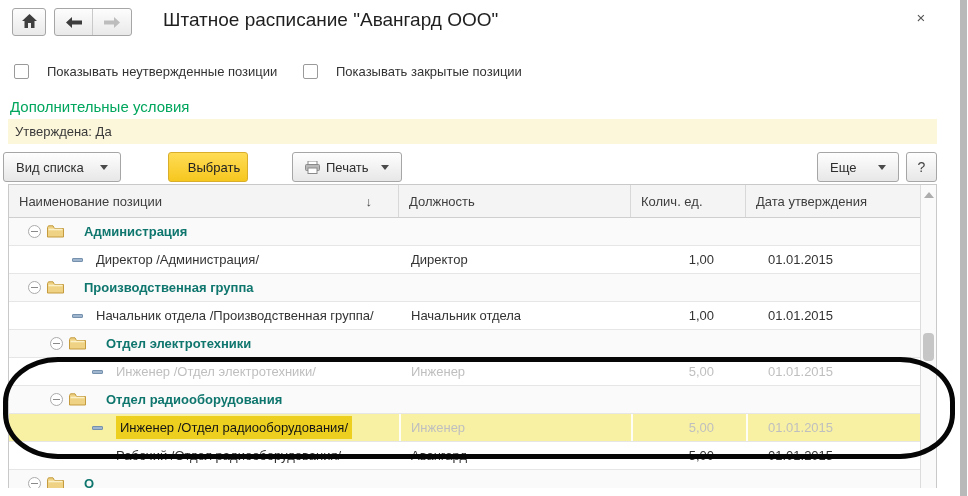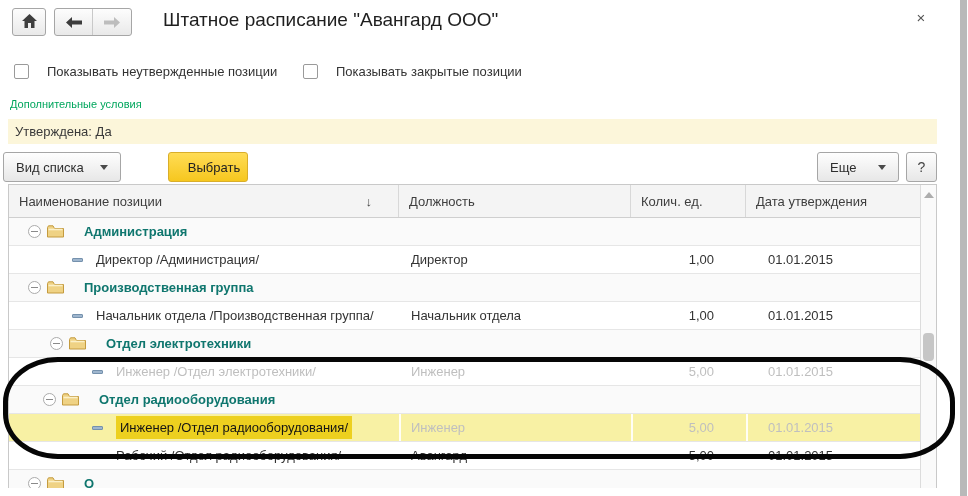--- a/index.html
+++ b/index.html
@@ -20,21 +20,21 @@
   .navhalf.first { border-right:1px solid #C9C9C9; }
   .page-title { position:absolute; left:163px; top:9px; font-size:19px; color:#1F1F1F; white-space:nowrap; }
   .win-close { position:absolute; left:912px; top:9px; width:18px; height:18px; color:#555;
     font-size:15px; text-align:center; line-height:18px; cursor:pointer; }
   
   .cbrow { position:absolute; top:64px; display:flex; gap:18px; cursor:pointer; }
   .cb1 { left:14px; } .cb2 { left:303px; }
   .cbbox { width:15px; height:15px; border:1px solid #9A9A9A; border-radius:2px; background:#fff; flex:0 0 auto; }
   .cblabel { color:#333; white-space:nowrap; }
   
-  .extra-link { position:absolute; left:10px; top:98px; color:#00A65D; font-size:11px; cursor:pointer; white-space:nowrap; }
+  .extra-link { position:absolute; left:10px; top:98px; color:#00A65D; font-size:15px; cursor:pointer; white-space:nowrap; }
   .info-bar { position:absolute; left:8px; top:119px; width:929px; height:25px; background:#FCF6DA;
     line-height:25px; padding-left:7px; color:#3A3A3A; }
   
   .cmdbtn {
     position:absolute; top:152px; height:30px; border:1px solid #A6A6A6; border-radius:3px;
     background:linear-gradient(#FEFEFE,#E7E7E7); display:flex; align-items:center; cursor:pointer;
     padding:0 12px; color:#2E2E2E;
   }
   .btn-vid { left:3px; width:118px; justify-content:space-between; }
   .btn-select { left:168px; width:80px; justify-content:center; font-weight:normal;
@@ -126,20 +126,31 @@
   <div class="extra-link">Дополнительные условия</div>
   <div class="info-bar">Утверждена: Да</div>
 
   <div class="cmdbtn btn-vid">
     <span>Вид списка</span>
     <span class="caret"></span>
   </div>
   <div class="cmdbtn btn-select">
     <span>Выбрать</span>
   </div>
+  <div class="cmdbtn btn-print">
+    <span style="display:flex;align-items:center;">
+      <svg class="printer-svg" width="15" height="13" viewBox="0 0 15 13">
+        <rect x="3" y="0" width="9" height="4" fill="#fff" stroke="#8A8A8A"></rect>
+        <rect x="0.5" y="3.5" width="14" height="6" rx="1" fill="#B9B9B9" stroke="#8A8A8A"></rect>
+        <rect x="3" y="7" width="9" height="5.5" fill="#fff" stroke="#8A8A8A"></rect>
+      </svg>
+      <span>Печать</span>
+    </span>
+    <span class="caret"></span>
+  </div>
   <div class="cmdbtn btn-more">
     <span>Еще</span>
     <span class="caret"></span>
   </div>
   <div class="cmdbtn btn-help">?</div>
 
   <div class="grid">
     <div class="ghead">
       <div class="hcell h-name">
         <span>Наименование позиции</span>
@@ -222,21 +233,21 @@
     <div class="cell c-name" style="padding-left: 83px;">
 
       <span class="dash"></span>
       <span class="tree-label">Инженер /Отдел электротехники/</span>
     </div>
     <div class="cell c-pos">Инженер</div>
     <div class="cell c-qty">5,00</div>
     <div class="cell c-date">01.01.2015</div>
   </div>
         <div class="trow group">
-    <div class="cell c-name" style=" margin-left: 34px;">
+    <div class="cell c-name" style="padding-left: 41px;">
       <span class="expander"></span>
       <span class="folder">
         <svg width="17" height="13" viewBox="0 0 17 13">
           <path d="M0.5 2.5 L0.5 12 L16.5 12 L16.5 3.5 L7.5 3.5 L6 0.8 L1.5 0.8 Z" fill="#EFD284" stroke="#C49B3F"></path>
           <path d="M1.5 4.5 L15.5 4.5" stroke="#FBF0C8" stroke-width="1.6"></path>
         </svg>
       </span>
 
       <span class="tree-label">Отдел радиооборудования</span>
     </div>

